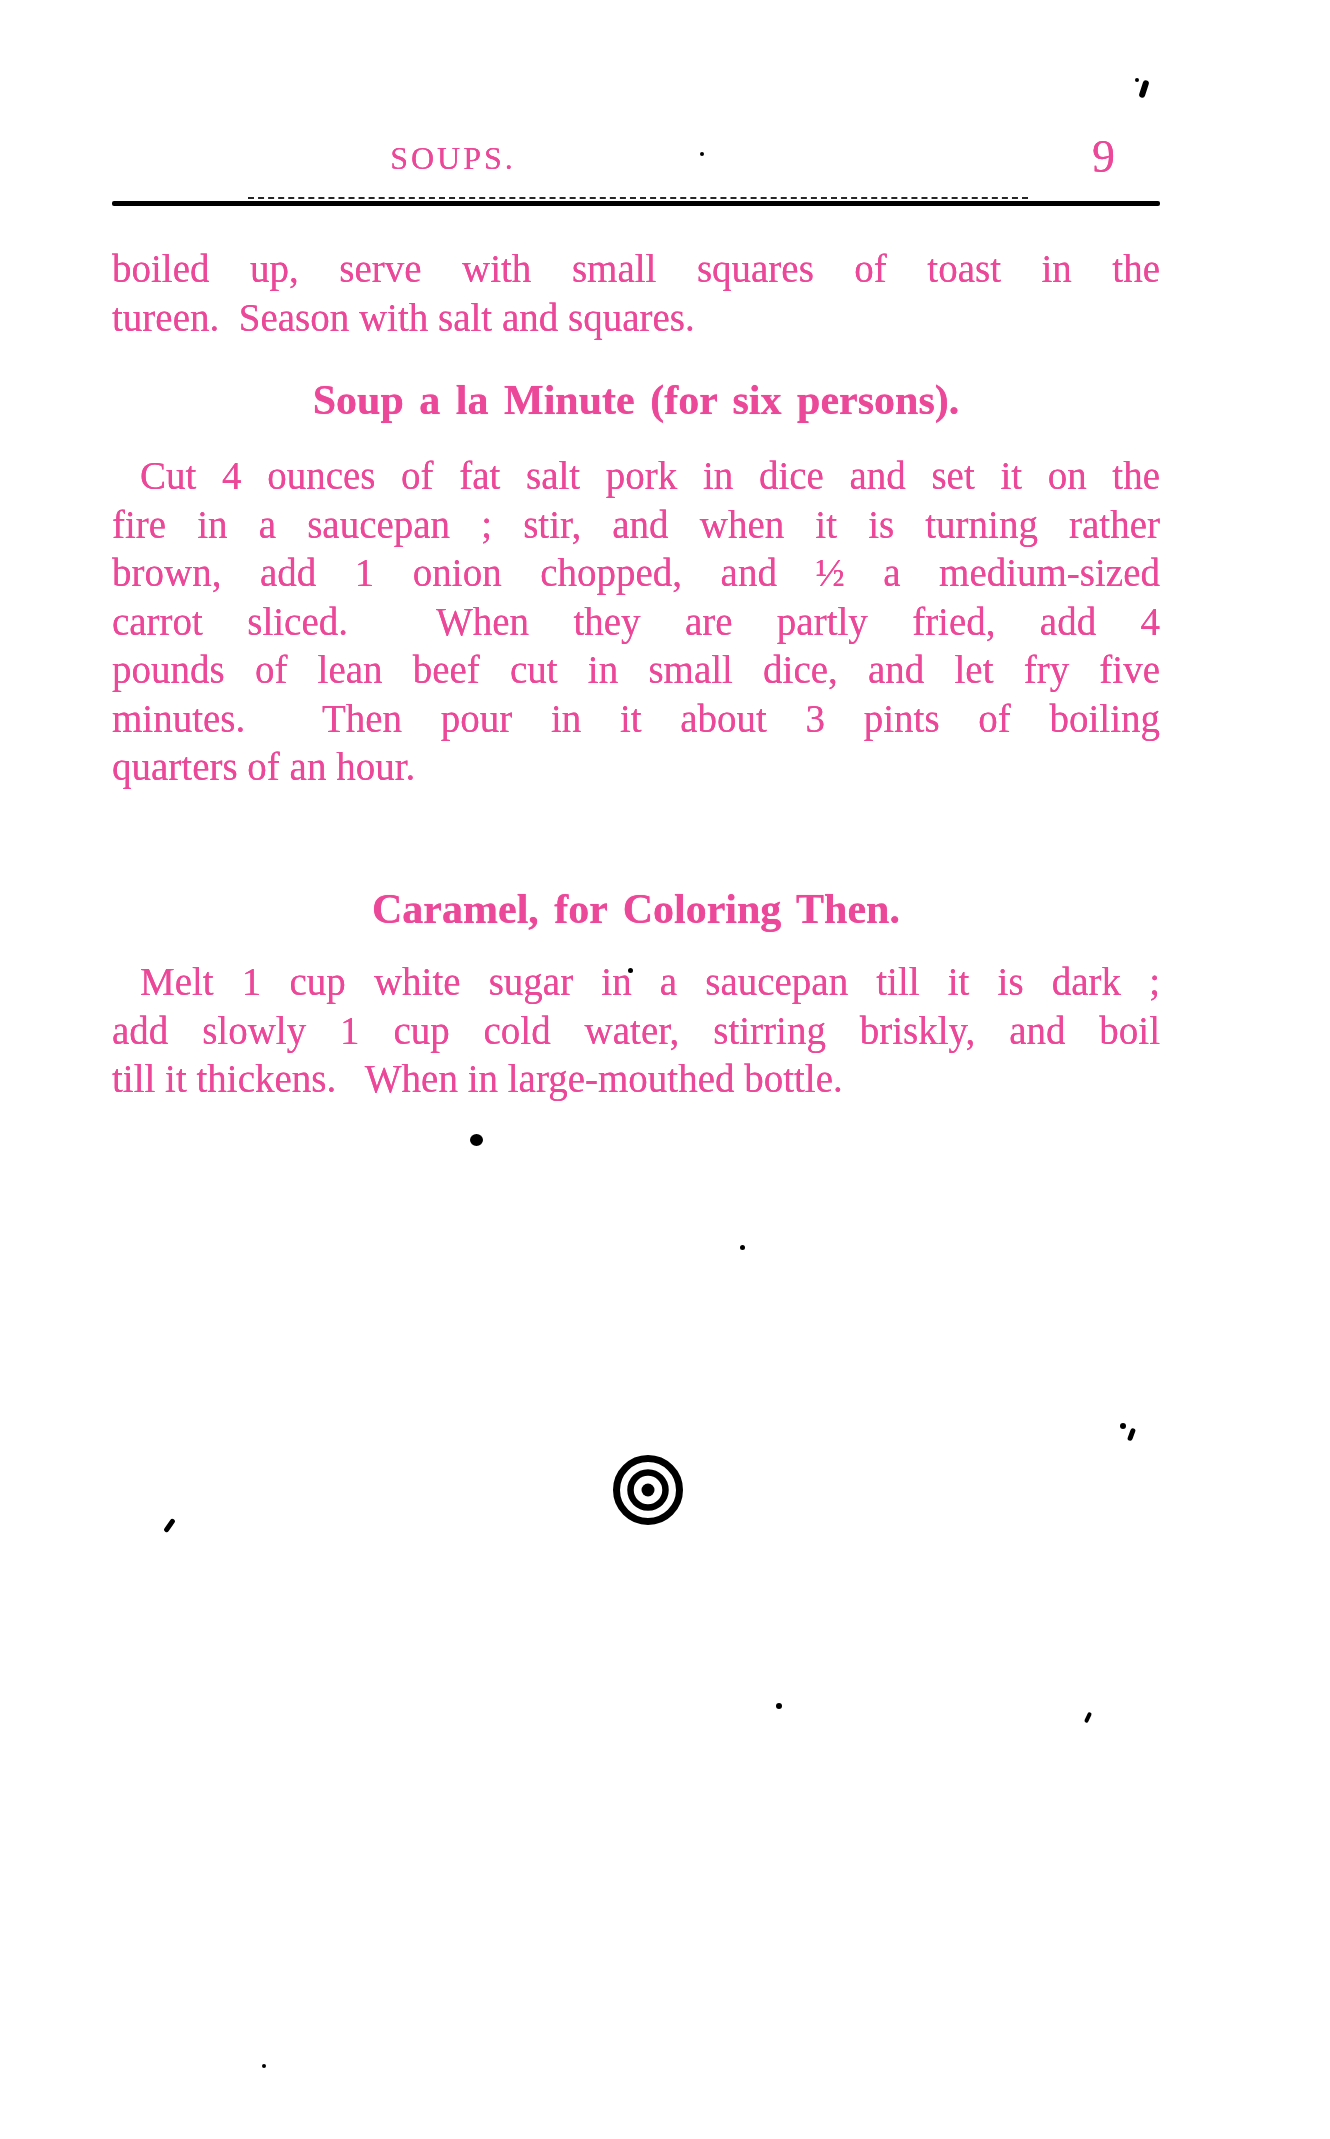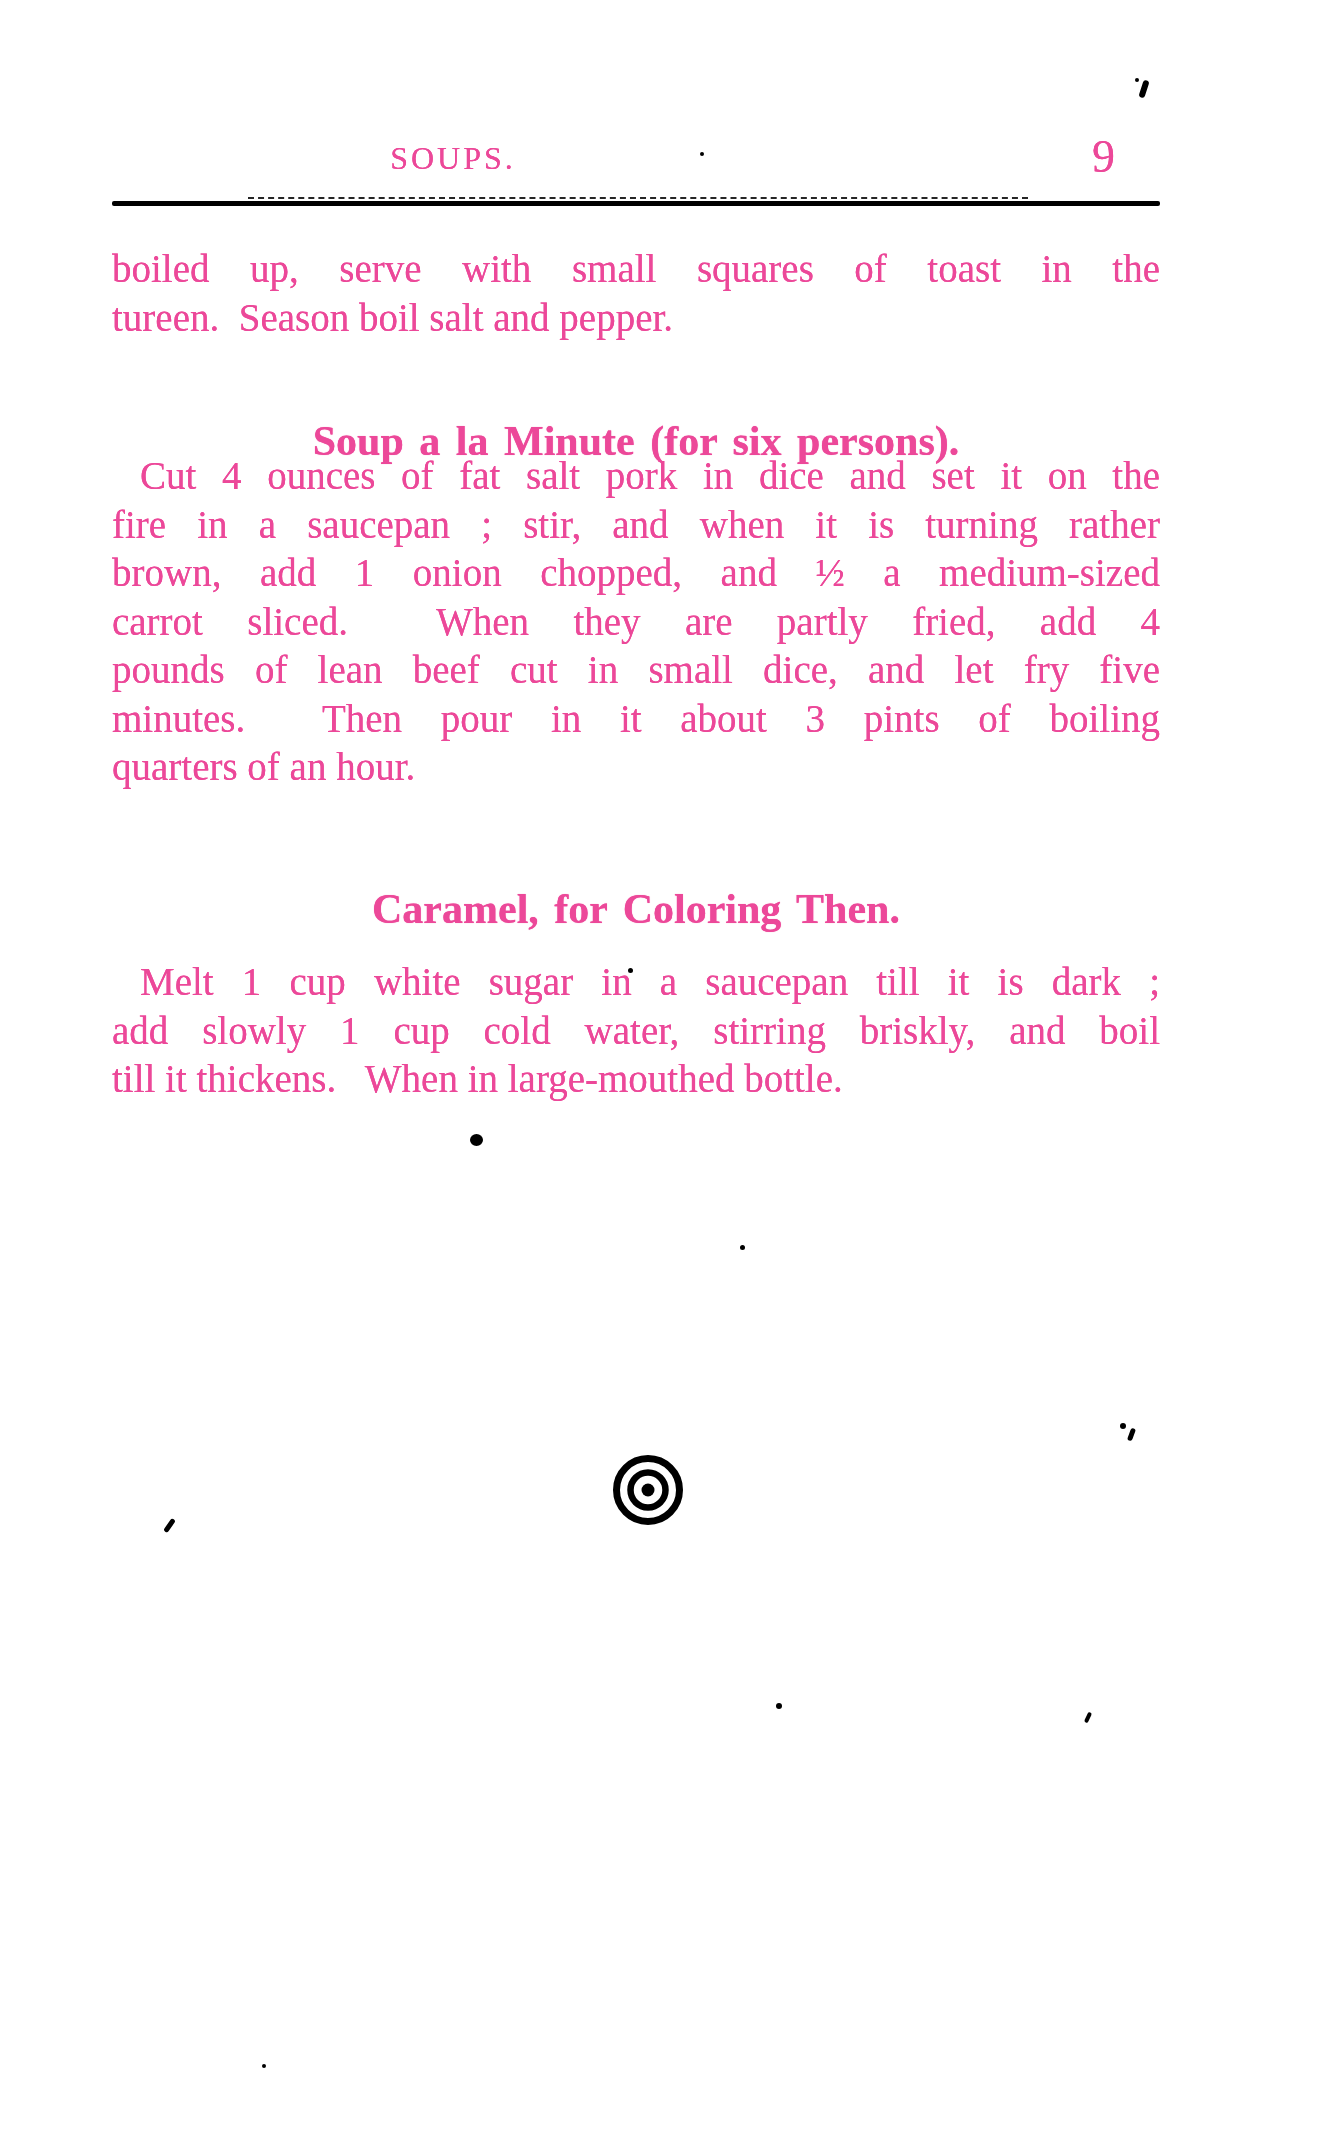--- a/index.html
+++ b/index.html
@@ -47,24 +47,24 @@
 
 <div class="page">
 
   <div class="abs running-title">SOUPS.</div>
   <div class="abs page-number">9</div>
   <div class="abs rule-main"></div>
   <div class="abs rule-dash"></div>
 
   <div class="abs textblock" style="top:245px;">
     <div class="line jline">boiled up, serve with small squares of toast in the</div>
-    <div class="line lline">tureen.  Season boil salt and pepper.</div>
+    <div class="line lline">tureen.  Season with salt and squares.</div>
   </div>
 
-  <div class="abs heading" style="top:375px;margin-top:41px;">Soup a la Minute (for six persons).</div>
+  <div class="abs heading" style="top:375px;">Soup a la Minute (for six persons).</div>
   <div class="abs textblock" style="top:452px;">
     <div class="line jline indent">Cut 4 ounces of fat salt pork in dice and set it on the</div>
     <div class="line jline">fire in a saucepan ; stir, and when it is turning rather</div>
     <div class="line jline">brown, add 1 onion chopped, and ½ a medium-sized</div>
     <div class="line jline">carrot sliced.  When they are partly fried, add 4</div>
     <div class="line jline">pounds of lean beef cut in small dice, and let fry five</div>
     <div class="line jline">minutes.  Then pour in it about 3 pints of boiling</div>
     <div class="line lline">quarters of an hour.</div>
   </div>
 

